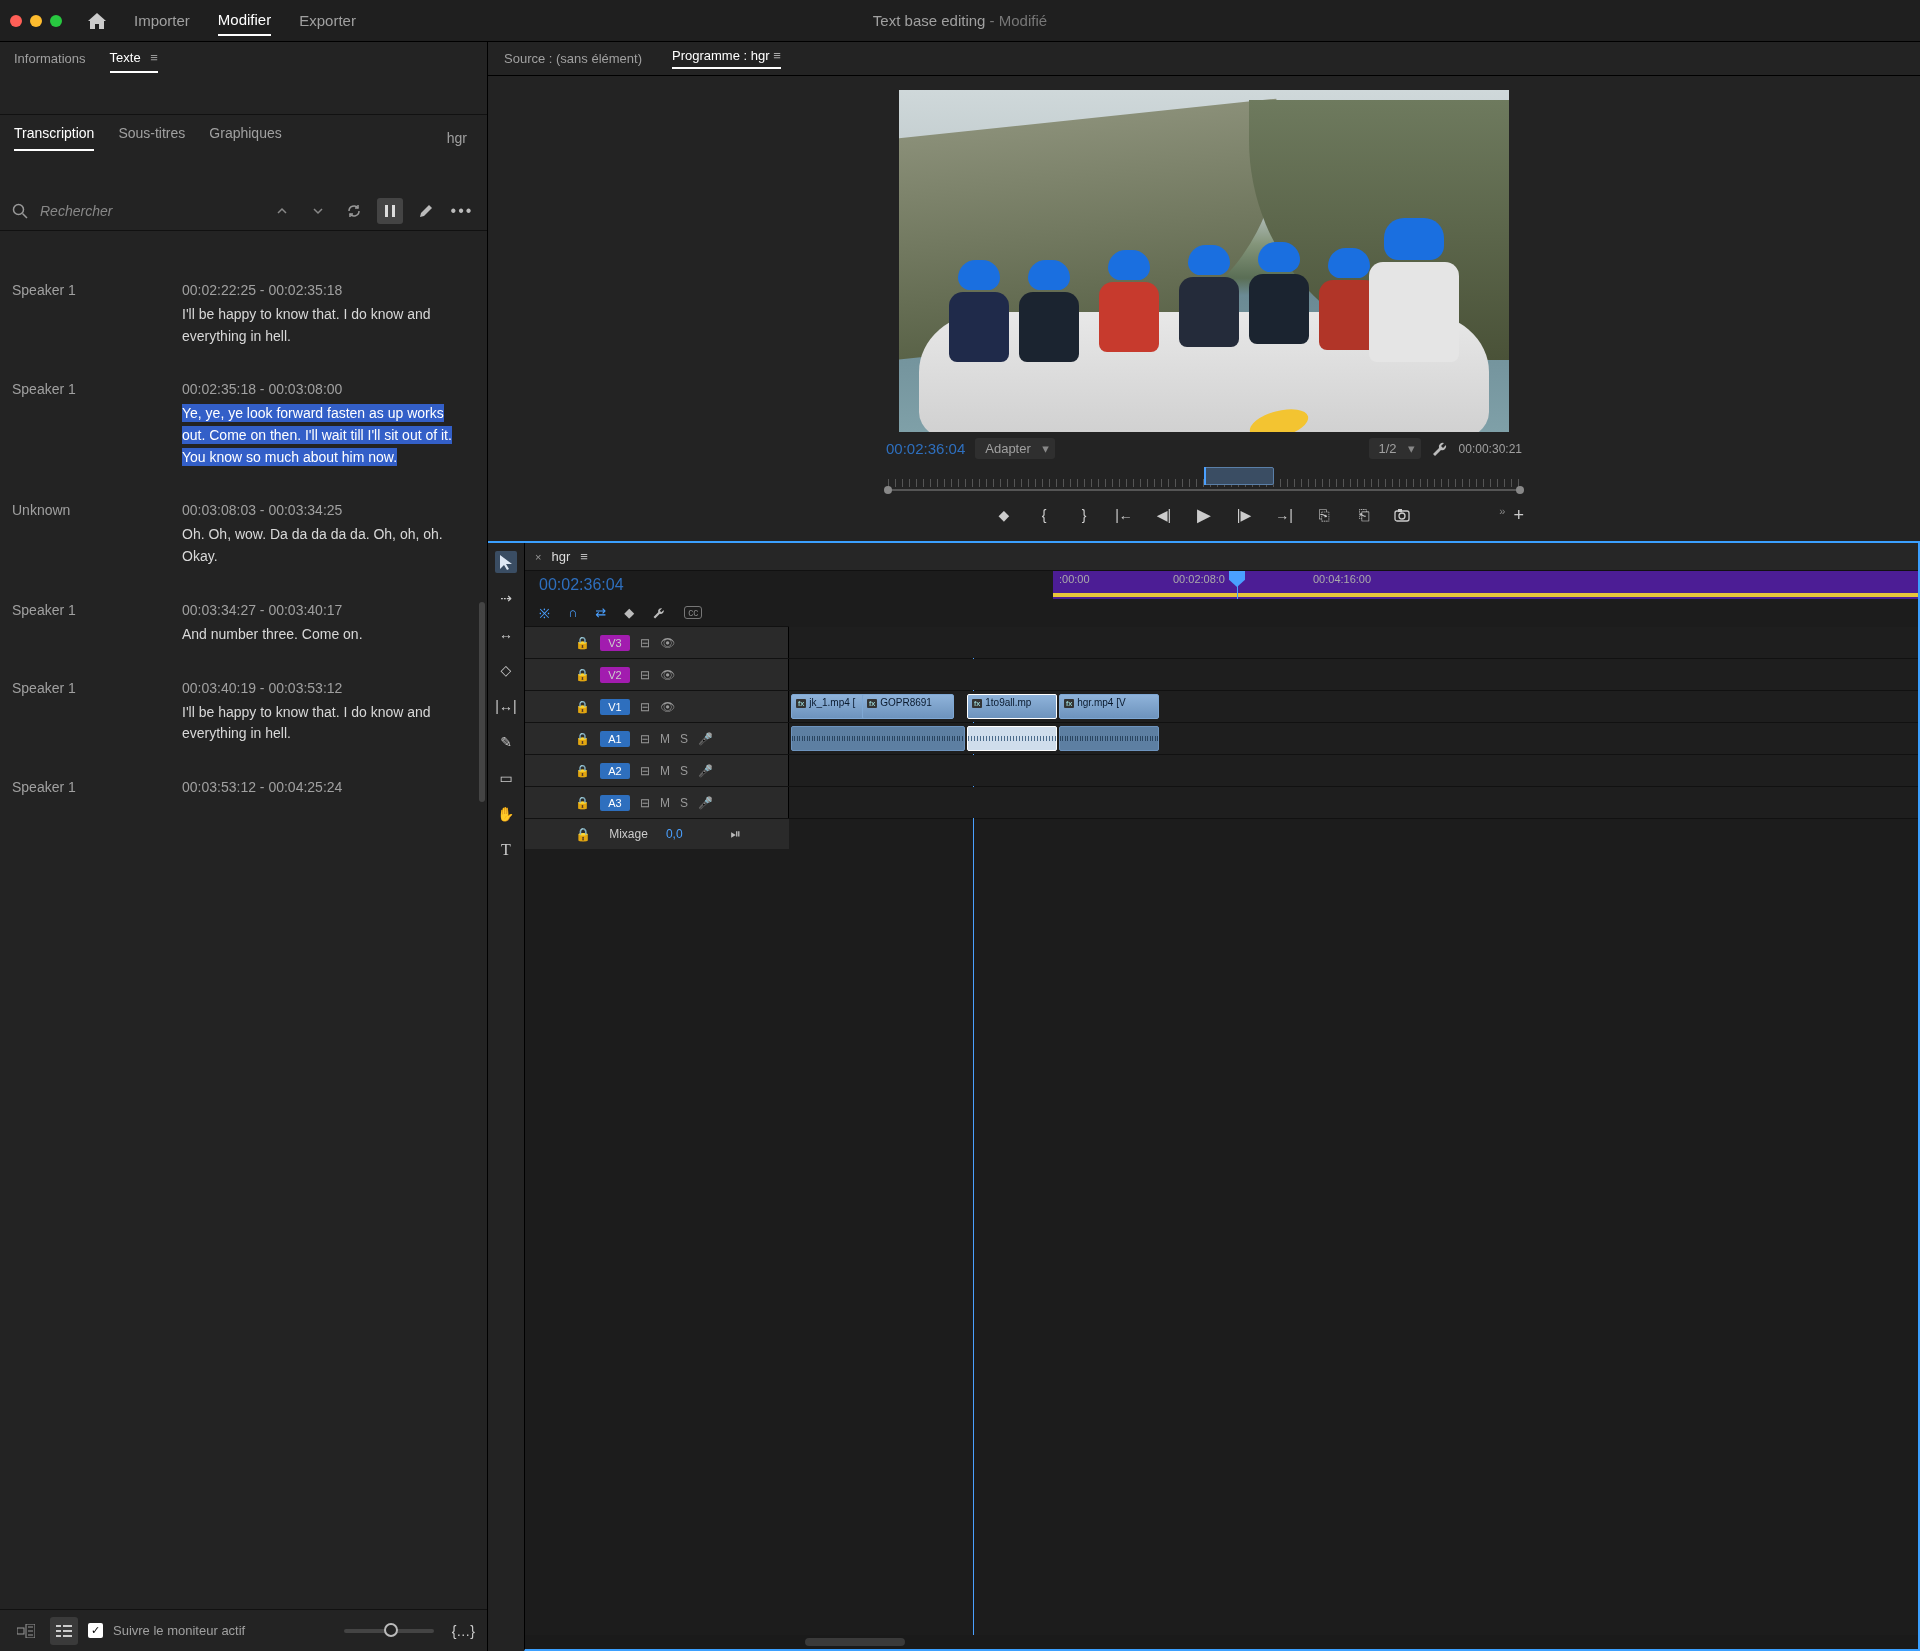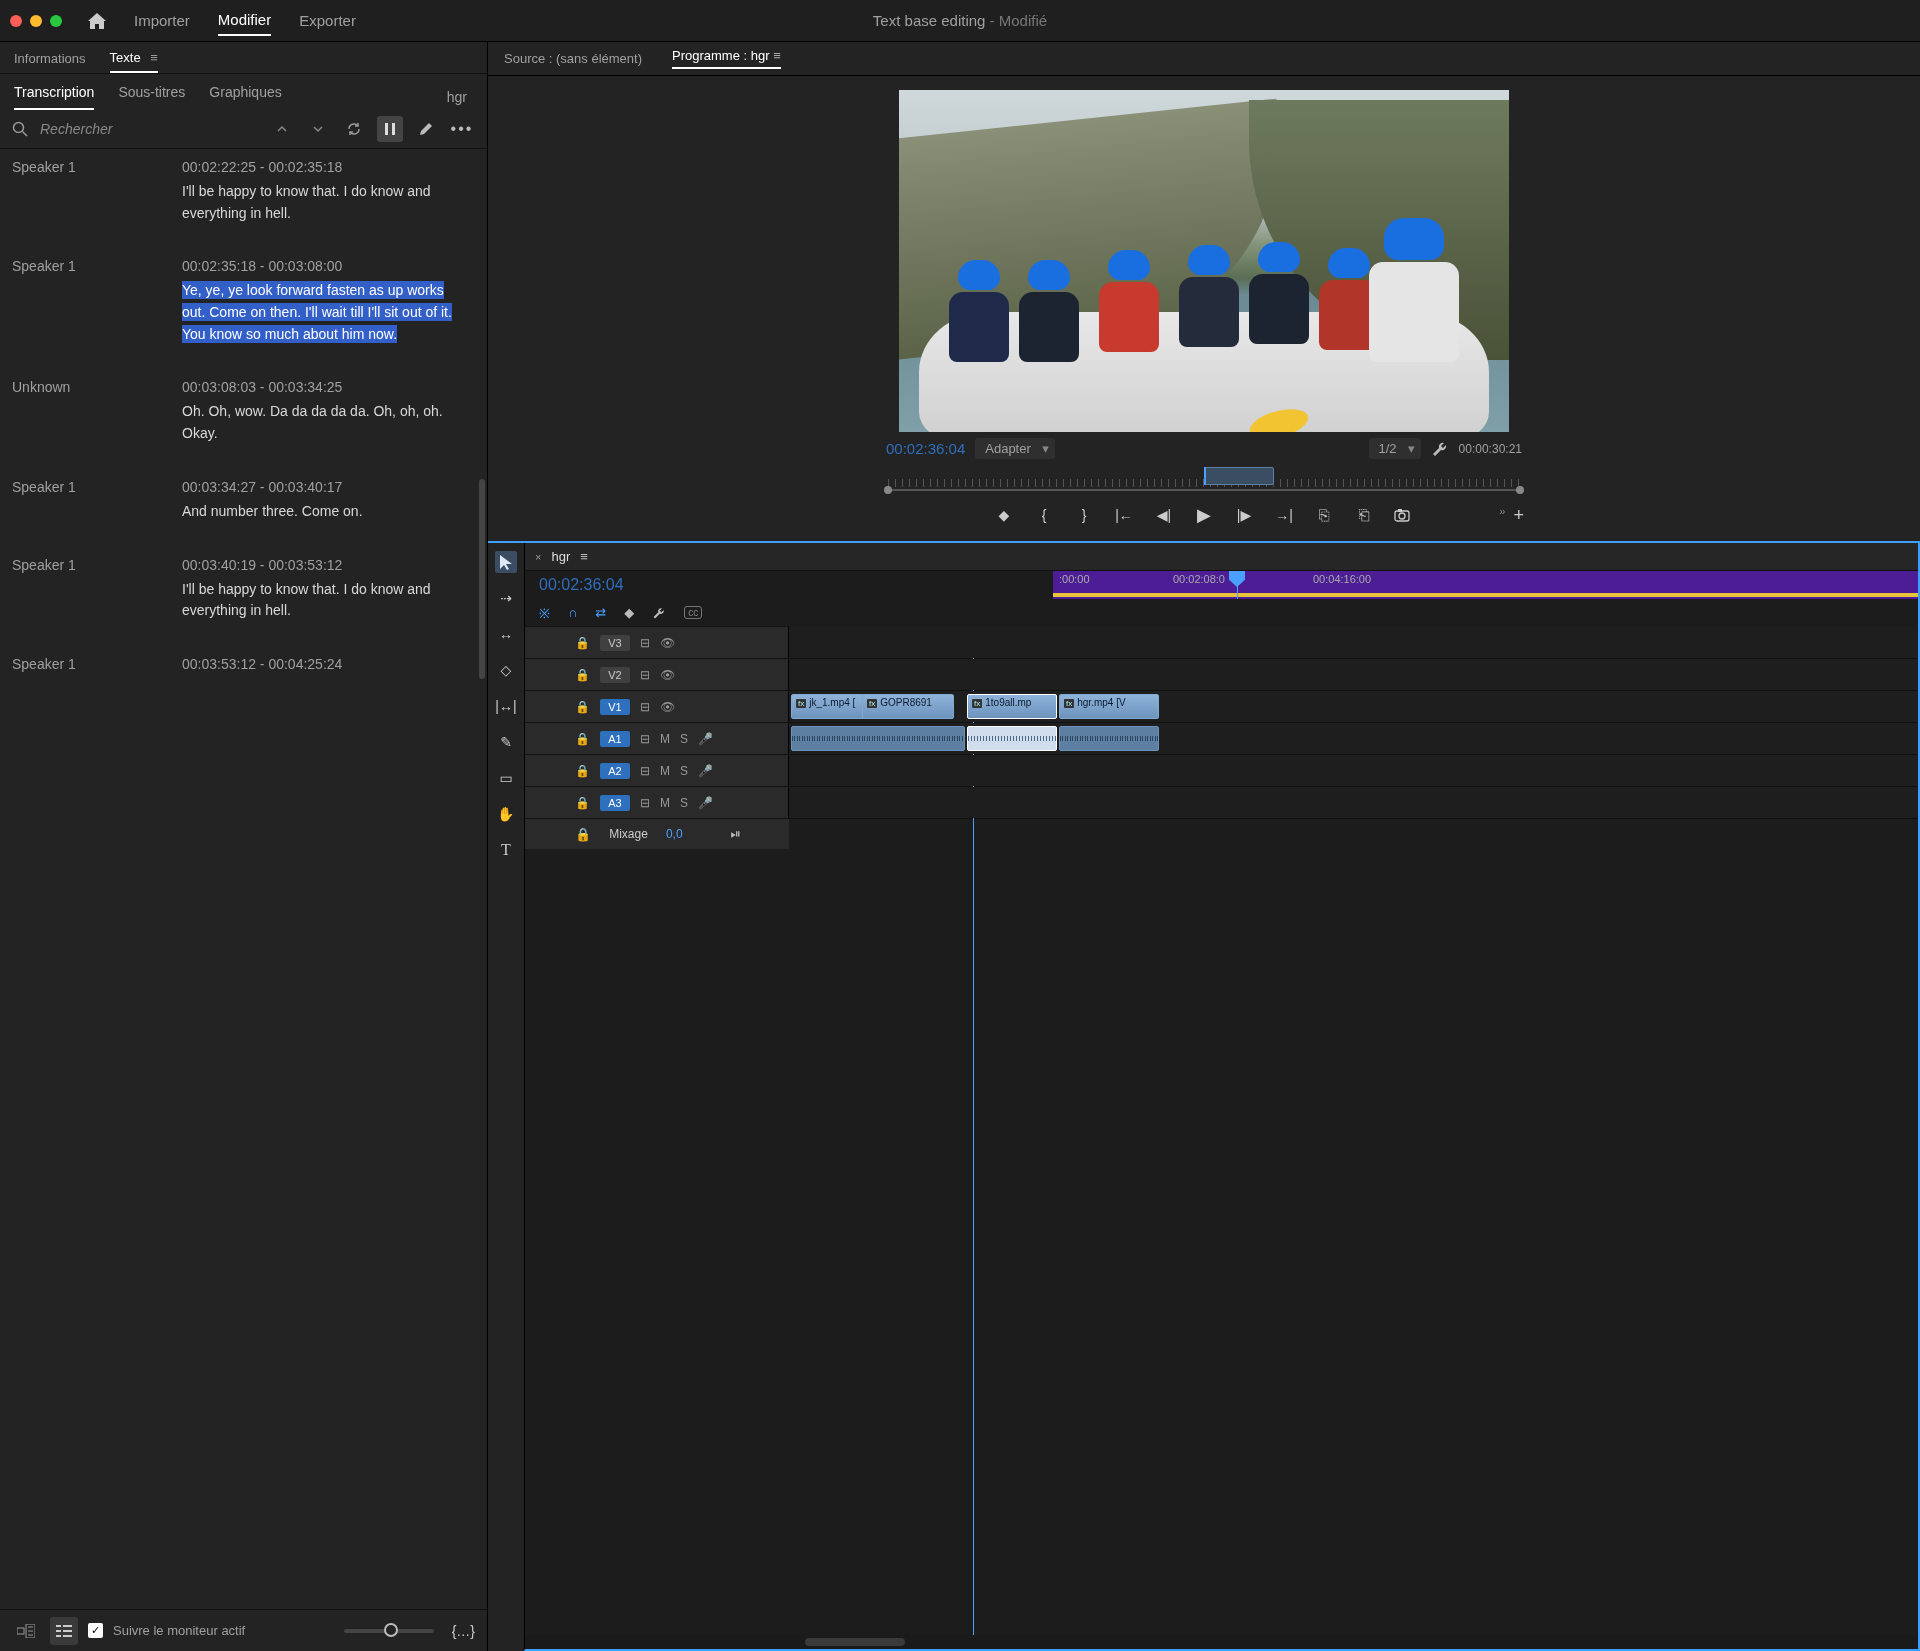--- a/index.html
+++ b/index.html
@@ -24,21 +24,21 @@
   .dot{width:12px;height:12px;border-radius:50%;}
   .dot.r{background:#ff5f57;} .dot.y{background:#febc2e;} .dot.g{background:#28c840;}
   .topnav{display:flex;align-items:center;gap:28px;margin-left:6px;}
   .topnav .item{font-size:15px;color:var(--txt-dim);padding:6px 0;}
   .topnav .item.active{color:#fff;border-bottom:2px solid #fff;}
   .title{position:absolute;left:50%;transform:translateX(-50%);font-size:15px;color:var(--txt-dim);}
   .title .mod{color:#777;}
   .home-ic{color:#bbb;font-size:18px;}
   
   .main{display:grid;grid-template-columns:488px 1fr;grid-template-rows:1fr;height:calc(100% - 42px);}
-  .left{background:var(--bg1);border-right:1px solid var(--line);display:flex;flex-direction:column;min-height:0;}
+  .left{background:var(--bg1);border-right:1px solid var(--line);display:flex;flex-direction:column;min-height:0;gap:41px;}
   .right{display:flex;flex-direction:column;min-height:0;}
   
   .ptabs{display:flex;gap:24px;padding:8px 14px 0;align-items:center;}
   .ptab{font-size:13px;color:var(--txt-dim);padding-bottom:6px;}
   .ptab.active{color:#fff;border-bottom:2px solid #fff;}
   .ptab .gear{margin-left:6px;color:#999;}
   
   .ptabs2{display:flex;gap:24px;padding:10px 14px 0;align-items:center;border-top:1px solid #111;justify-content:space-between;}
   .ptabs2 .l{display:flex;gap:24px;}
   .ptab2{font-size:14px;color:var(--txt-dim);padding-bottom:8px;}
@@ -132,21 +132,21 @@
   .tlruler{height:28px;position:relative;background:#4c1d95;margin-left:264px;}
   .tlruler .lbl{position:absolute;top:2px;font-size:11px;color:#aaa;}
   .rplay{position:absolute;top:0;bottom:0;width:1px;background:#4aa0ff;}
   .rhead{position:absolute;top:0;width:16px;height:16px;background:#4aa0ff;left:-8px;clip-path:polygon(0 0,100% 0,100% 55%,50% 100%,0 55%);}
   .yellow{position:absolute;left:0;right:0;top:22px;height:4px;background:#e8c43a;}
   
   .tracks{flex:1;overflow:hidden;position:relative;}
   .trk{height:32px;display:flex;align-items:center;border-bottom:1px solid #111;}
   .trk .hdr{width:264px;flex:none;display:flex;align-items:center;gap:10px;padding-left:50px;background:#2a2a2a;height:100%;border-right:1px solid #000;}
   .trk .hdr .lock{color:#999;font-size:12px;}
-  .trk .hdr .name{width:30px;text-align:center;font-size:11px;background:#404040;color:#ccc;padding:2px 0;border-radius:2px;}
+  .trk .hdr .name{width:30px;text-align:center;font-size:11px;background:#a21caf;color:#ccc;padding:2px 0;border-radius:2px;}
   .trk .hdr .name.on{background:#2e6fbe;color:#fff;}
   .trk .hdr .ic{color:#999;font-size:12px;}
   .trk .lane{flex:1;position:relative;background:#1e1e1e;height:100%;}
   .clip{position:absolute;top:3px;bottom:3px;border:1px solid #7fa8d4;background:linear-gradient(#8fb3da,#6d93bd);font-size:10px;color:#0a1a2e;padding:2px 4px;overflow:hidden;white-space:nowrap;border-radius:2px;}
   .clip.sel{border-color:#fff;}
   .clip .fx{background:#333;color:#aee;font-size:8px;padding:0 2px;border-radius:1px;margin-right:3px;}
   .aclip{position:absolute;top:3px;bottom:3px;border:1px solid #6d93bd;background:#5d7fa2;border-radius:2px;overflow:hidden;}
   .aclip:before{content:"";position:absolute;left:0;right:0;top:40%;bottom:40%;background:repeating-linear-gradient(90deg,#2a4560 0,#2a4560 1px,#5d7fa2 1px,#5d7fa2 2px,#2a4560 2px,#2a4560 3px,#5d7fa2 3px,#5d7fa2 5px);}
   .aclip.sel{border-color:#fff;background:#cfddec;}
   .aclip.sel:before{background:repeating-linear-gradient(90deg,#4a6a8a 0,#4a6a8a 1px,#cfddec 1px,#cfddec 3px);}

